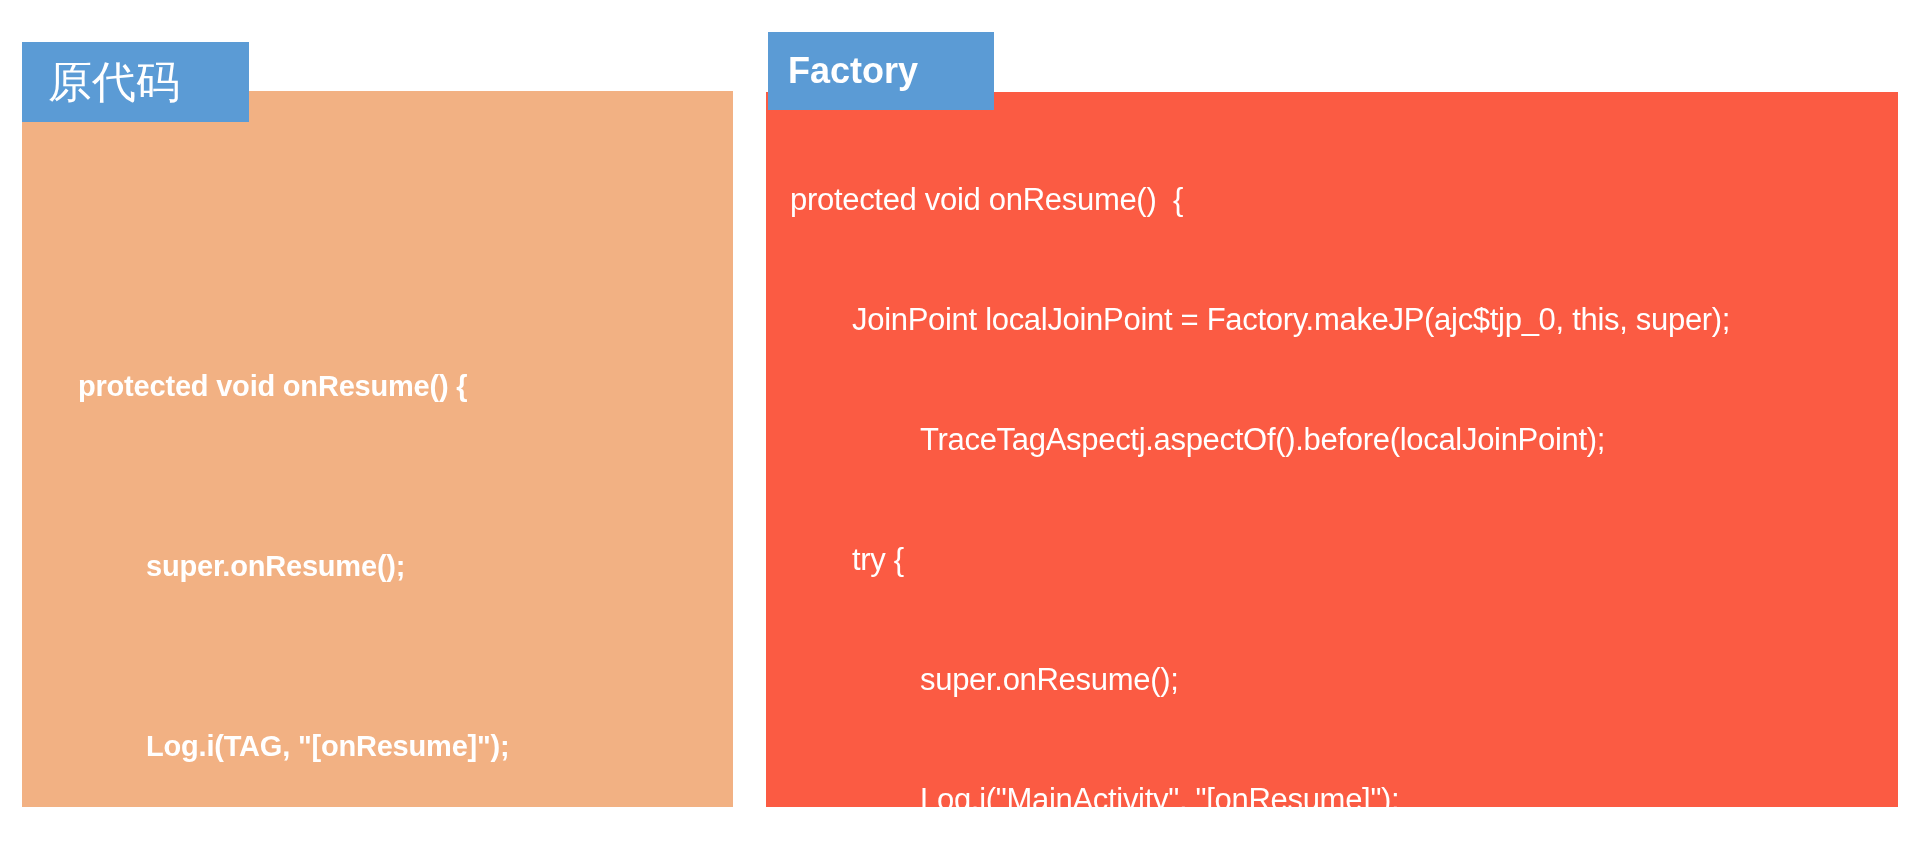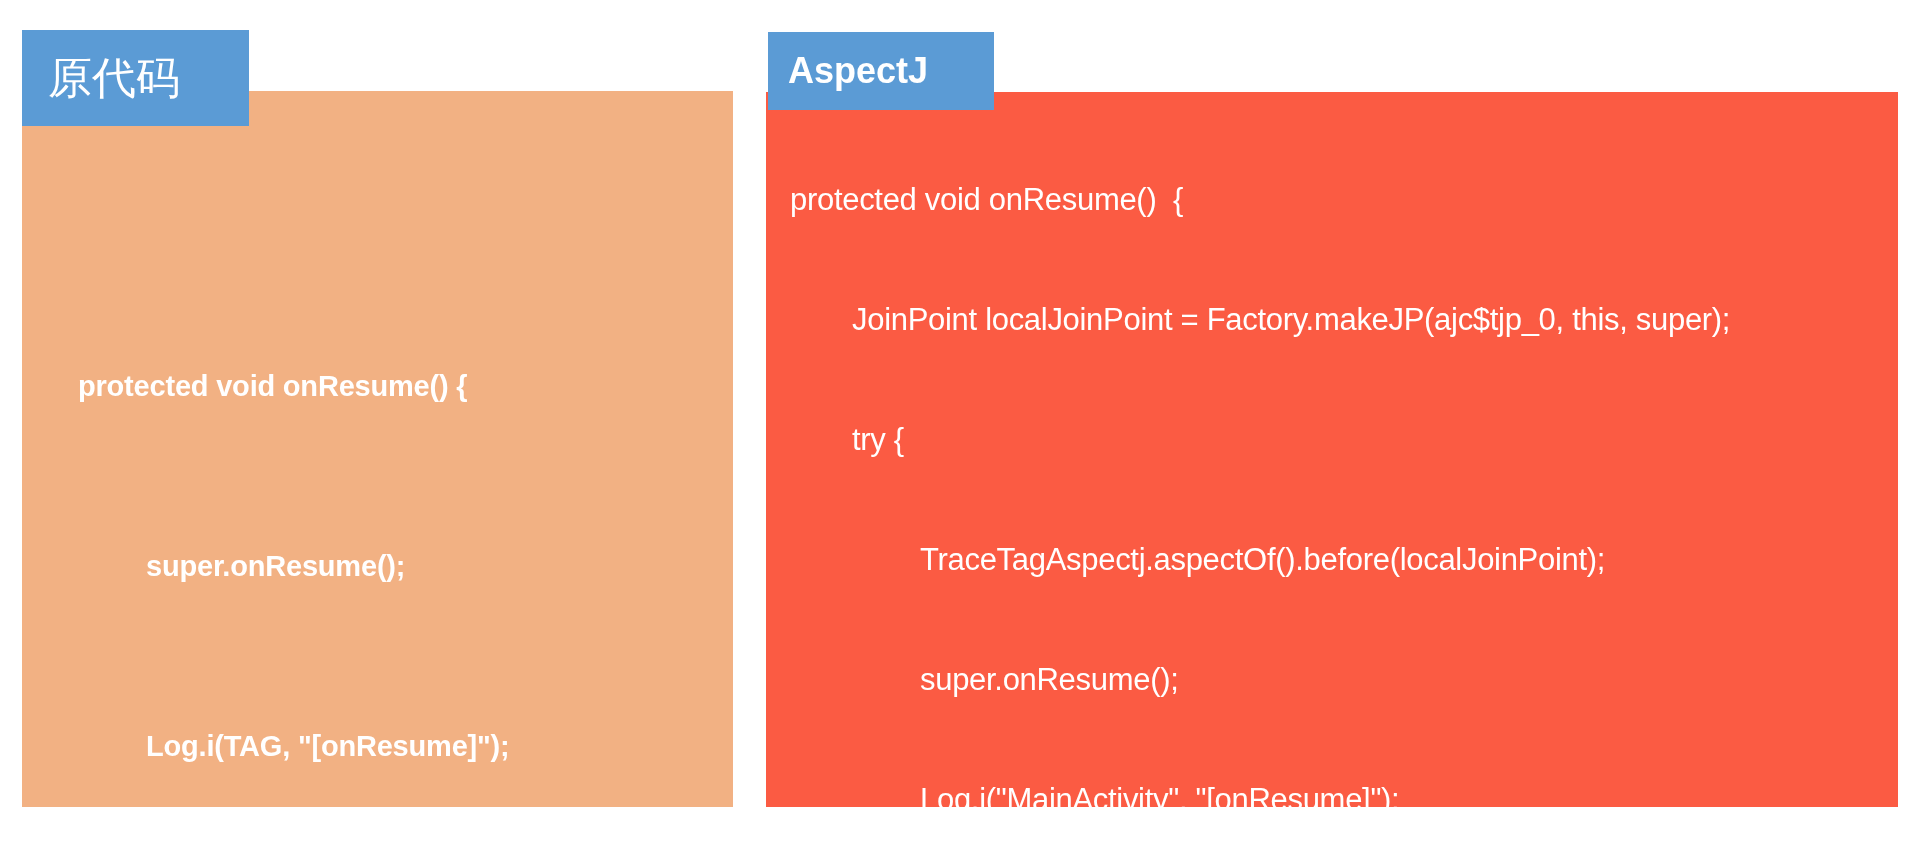--- a/index.html
+++ b/index.html
@@ -85,23 +85,23 @@
     position: absolute;
     background: #5b9bd5;
     color: #ffffff;
     display: flex;
     align-items: center;
     justify-content: center;
     box-sizing: border-box;
   }
   .badge-original {
     left: 22px;
-    top: 30px;
+    top: 42px;
     width: 227px;
-    height: 96px;
+    height: 80px;
     font-size: 44px;
     font-weight: normal;
     font-family: "Liberation Serif", serif;
     padding-left: 26px;
     padding-right: 8px;
     justify-content: flex-start;
   }
   .badge-aspectj {
     left: 768px;
     top: 32px;
@@ -126,29 +126,29 @@
       
     </div>
   </div>
 
   <div class="badge badge-original">原代码</div>
 
   <div class="panel-aspectj">
     <div class="panel-aspectj-code">
       <span class="ln">protected void onResume()  {</span>
       <span class="ln ind1">JoinPoint localJoinPoint = Factory.makeJP(ajc$tjp_0, this, super);</span>
+      <span class="ln ind2">TraceTagAspectj.aspectOf().before(localJoinPoint);</span>
       <span class="ln ind1">try {</span>
-      <span class="ln ind2">TraceTagAspectj.aspectOf().before(localJoinPoint);</span>
       <span class="ln ind2">super.onResume();</span>
       <span class="ln ind2">Log.i("MainActivity", "[onResume]");</span>
       
       
       
       
       
       
       
     </div>
   </div>
 
-  <div class="badge badge-aspectj">AspectJ</div>
+  <div class="badge badge-aspectj">Factory</div>
 
 </div>
 
 </body></html>

